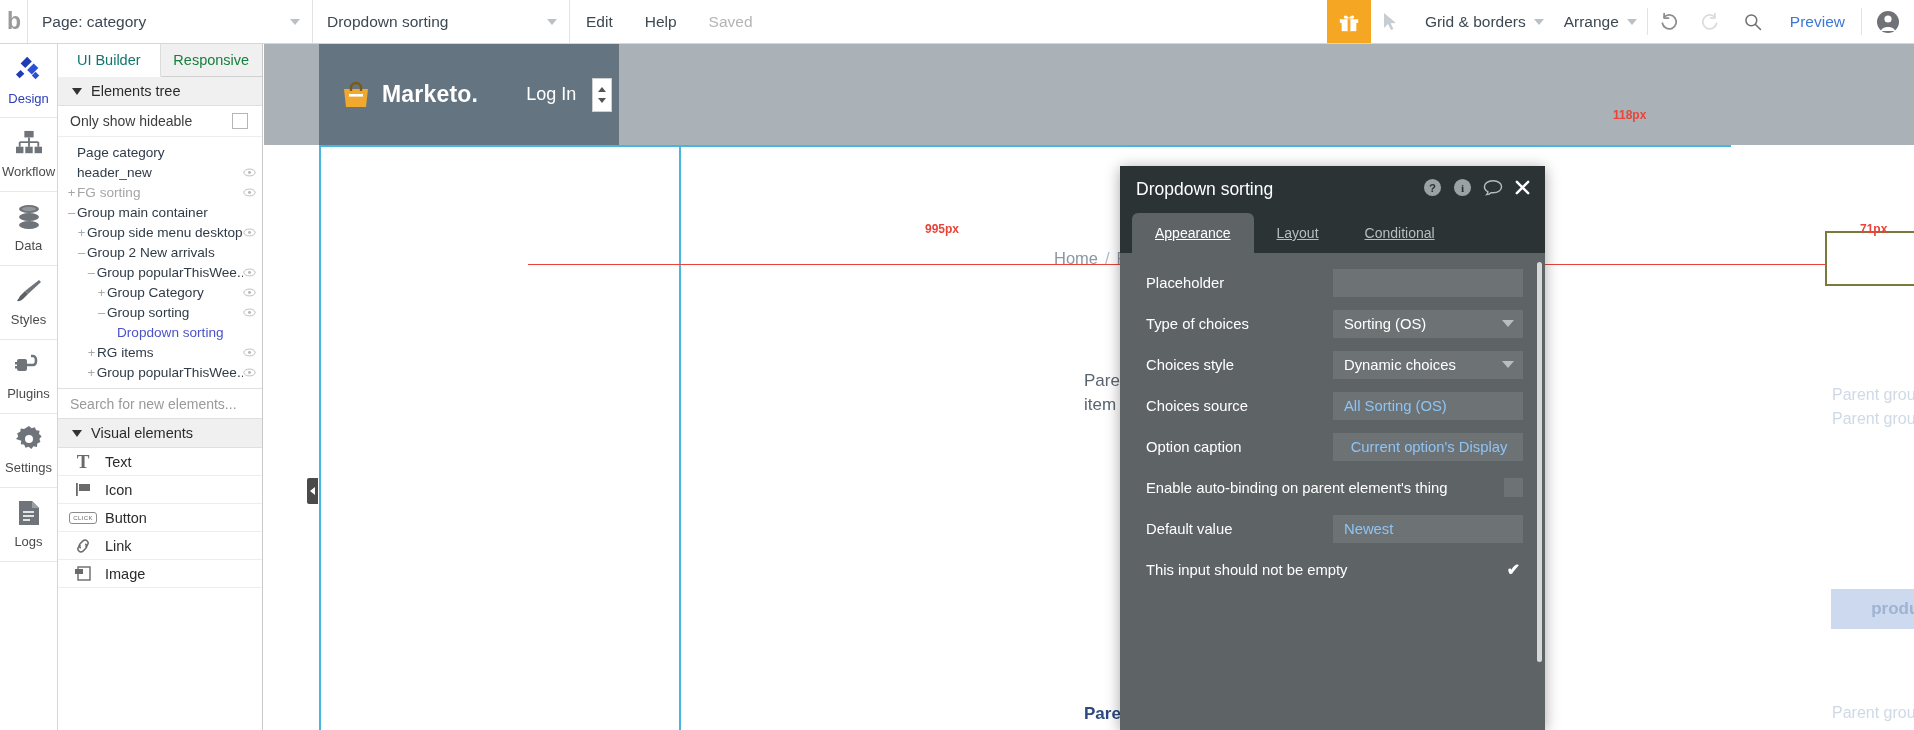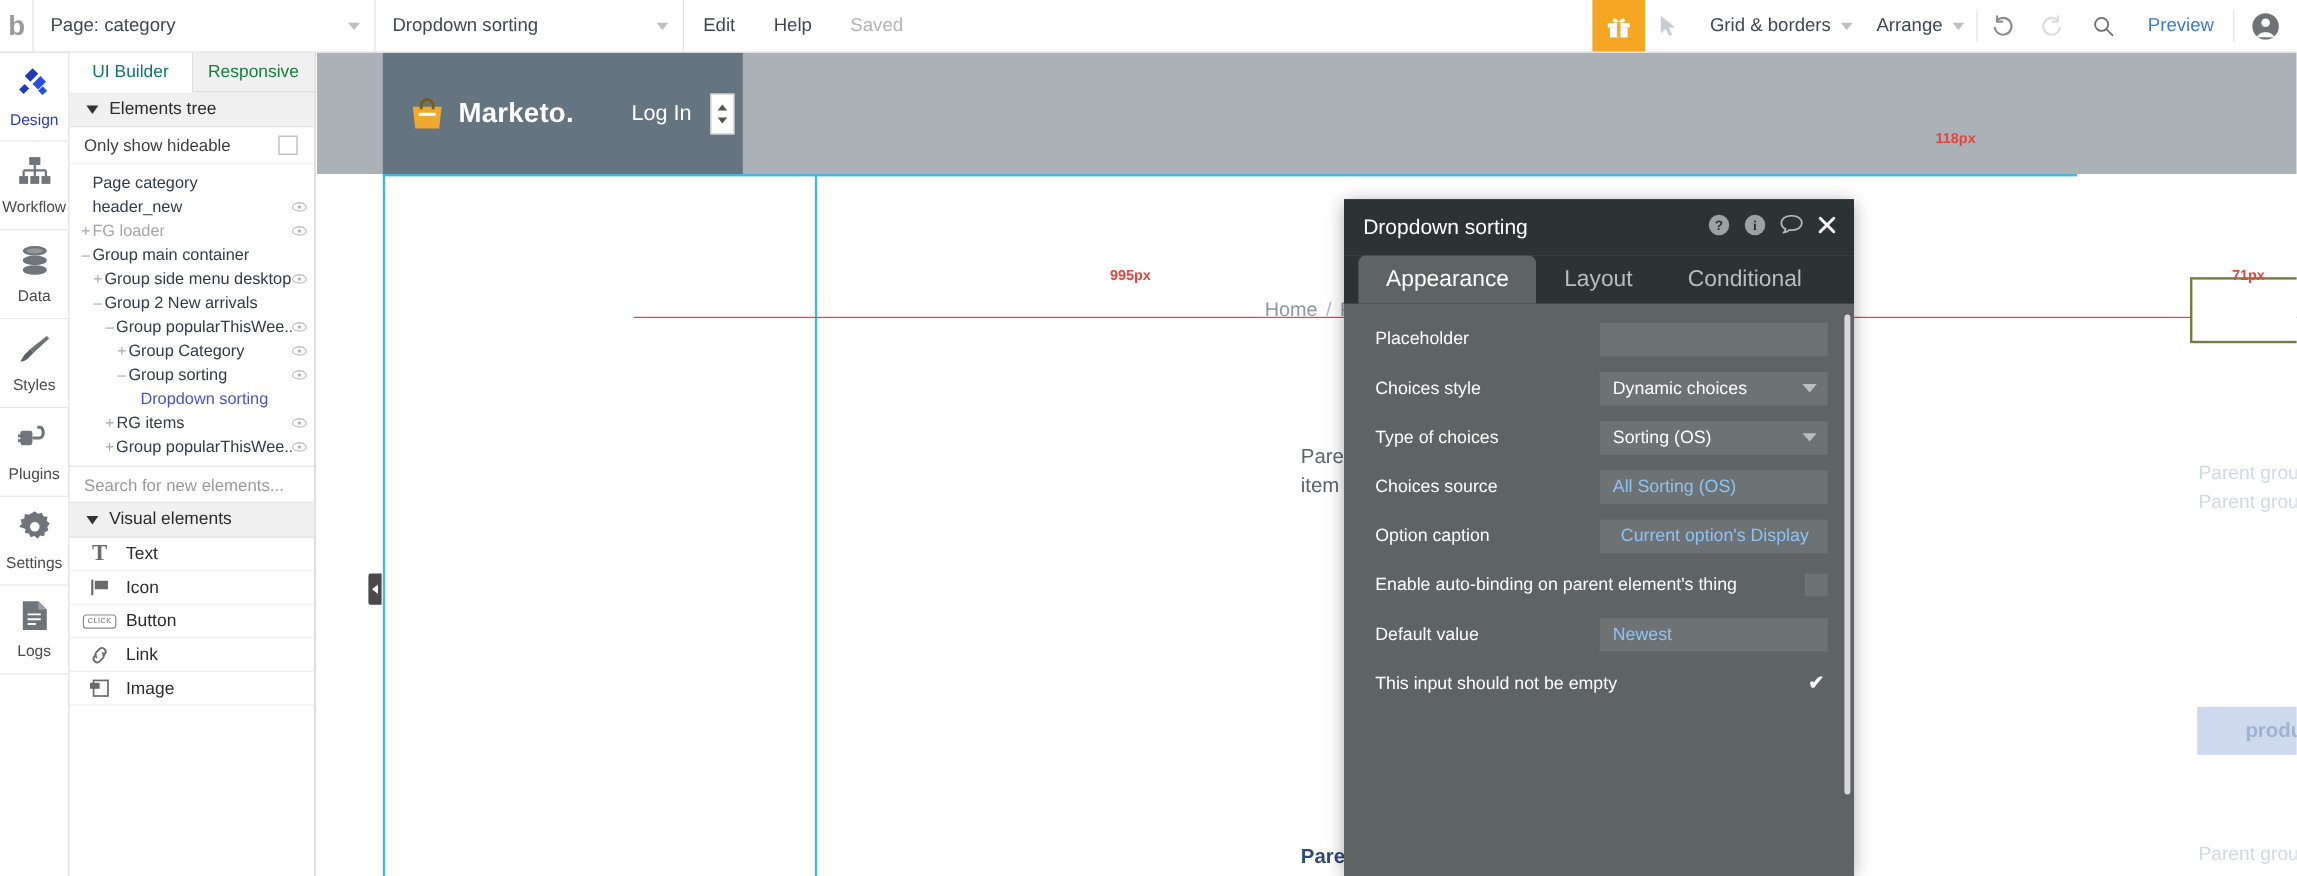--- a/index.html
+++ b/index.html
@@ -171,22 +171,22 @@
     background: #5e6366; box-shadow: 0 2px 14px rgba(0,0,0,.35); z-index: 40;
   }
   .pe-header {
     height: 47px; background: #2b3335; display: flex; align-items: center;
     padding: 0 14px 0 16px; color: #fff;
   }
   .pe-title { font-size: 17.5px; font-weight: 400; flex: 1; white-space: nowrap; }
   .pe-hicons { display: flex; align-items: center; gap: 11px; }
   .pe-tabs { height: 40px; background: #2b3335; display: flex; align-items: stretch; padding-left: 12px; }
   .pe-tab {
-    display: flex; align-items: center; padding: 0 23px; font-size: 19px;
-    color: #b8bdbf; cursor: pointer; border-radius: 6px 6px 0 0;
+    display: flex; align-items: center; padding: 0 23px; font-size: 14px;
+    color: #b8bdbf; cursor: pointer; border-radius: 6px 6px 0 0; text-decoration: underline;
   }
   .pe-tab.active { background: #5e6366; color: #fff; }
   .pe-body { height: 477px; position: relative; padding: 9px 0 0 0; overflow: hidden; }
   .pe-row { display: flex; align-items: center; height: 41px; padding: 0 22px 0 26px; }
   .pe-label { font-size: 14.8px; color: #fff; white-space: nowrap; }
   .pe-label.wide { flex: 1; }
   .pe-field {
     margin-left: auto; width: 190px; height: 28px; background: #6d7275;
     display: flex; align-items: center; padding: 0 9px 0 11px; font-size: 14.8px; color: #fff;
     cursor: text;
@@ -398,21 +398,21 @@
         <div class="tree-row" style="padding-left: 8px;">
           <span class="tw"></span>
           <span class="lbl">header_new</span>
           <svg class="eye" viewBox="0 0 16 10" aria-hidden="true">
             <ellipse cx="8" cy="5" rx="7" ry="4.2" fill="none" stroke="#b6b6b6" stroke-width="1.1"></ellipse>
             <circle cx="8" cy="5" r="1.8" fill="#b6b6b6"></circle>
           </svg>
         </div>
         <div class="tree-row dim" style="padding-left: 8px;">
           <span class="tw">+</span>
-          <span class="lbl">FG loader</span>
+          <span class="lbl">FG sorting</span>
           <svg class="eye" viewBox="0 0 16 10" aria-hidden="true">
             <ellipse cx="8" cy="5" rx="7" ry="4.2" fill="none" stroke="#b6b6b6" stroke-width="1.1"></ellipse>
             <circle cx="8" cy="5" r="1.8" fill="#b6b6b6"></circle>
           </svg>
         </div>
         <div class="tree-row" style="padding-left: 8px;">
           <span class="tw">–</span>
           <span class="lbl">Group main container</span>
         </div>
         <div class="tree-row" style="padding-left: 18px;">
@@ -622,34 +622,34 @@
 
     <div class="pe-body" id="pe-body">
       <div class="pe-scrollbar"></div>
     <div class="pe-row">
           <div class="pe-label">Placeholder</div>
           <div class="pe-field">
             <span class="val"></span>
           </div>
         </div>
         <div class="pe-row">
+          <div class="pe-label">Type of choices</div>
+          <div class="pe-field select">
+            <span class="val">Sorting (OS)</span>
+            <span class="pe-caret"></span>
+          </div>
+        </div>
+        <div class="pe-row">
           <div class="pe-label">Choices style</div>
           <div class="pe-field select">
             <span class="val">Dynamic choices</span>
             <span class="pe-caret"></span>
           </div>
         </div>
         <div class="pe-row">
-          <div class="pe-label">Type of choices</div>
-          <div class="pe-field select">
-            <span class="val">Sorting (OS)</span>
-            <span class="pe-caret"></span>
-          </div>
-        </div>
-        <div class="pe-row">
           <div class="pe-label">Choices source</div>
           <div class="pe-field">
             <span class="val blue">All Sorting (OS)</span>
           </div>
         </div>
         <div class="pe-row">
           <div class="pe-label">Option caption</div>
           <div class="pe-field">
             <span class="val blue center">Current option's Display</span>
           </div>

